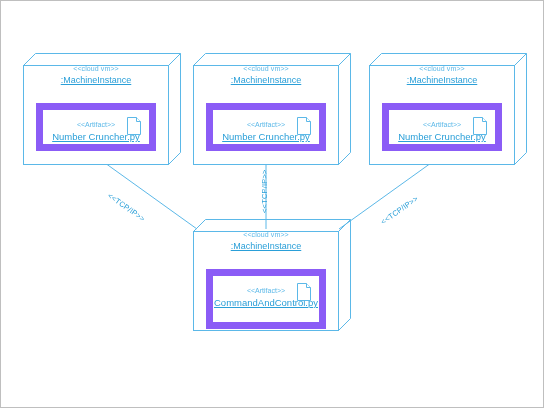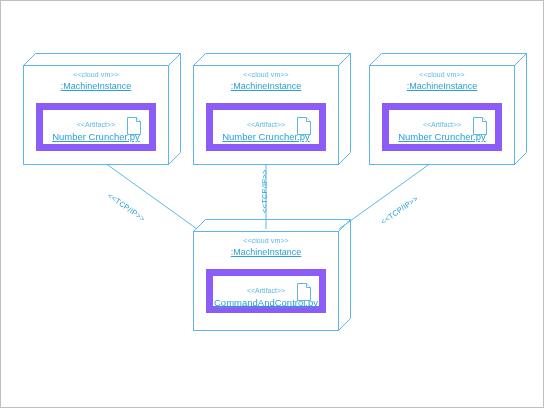--- a/index.html
+++ b/index.html
@@ -48,21 +48,21 @@
   .node-3d line,
   .node-3d polyline {
     stroke: #5bb8e8;
     stroke-width: 1;
     fill: none;
   }
   .node-label-stack {
     position: absolute;
     left: 0;
     right: 0;
-    top: 16px;
+    top: 10px;
     text-align: center;
   }
   .stereotype {
     font-size: 7px;
     color: #5bb8e8;
     line-height: 11px;
     letter-spacing: 0.1px;
     white-space: nowrap;
   }
   .instance-name {
@@ -223,21 +223,21 @@
   <div class="node" style="left:192px; top:218px; width:158px; height:112px;">
     <div class="node-front"></div>
     <svg class="node-3d" viewBox="0 0 158 112">
       <polyline points="0.5,12.5 12.5,0.5 157.5,0.5 157.5,99.5 145.5,111.5"></polyline>
       <line x1="145.5" y1="12.5" x2="157.5" y2="0.5"></line>
     </svg>
     <div class="node-label-stack" style="right:12px;">
       <div class="stereotype">&lt;&lt;cloud vm&gt;&gt;</div>
       <div class="instance-name">:MachineInstance</div>
     </div>
-    <div class="artifact" style="left:13px; top:50px; width:120px; height:44px;">
+    <div class="artifact" style="left:13px; top:50px; width:120px; height:60px;">
       <div class="artifact-text">
         <div class="artifact-stereotype">&lt;&lt;Artifact&gt;&gt;</div>
         <div class="artifact-name">CommandAndControl.py</div>
       </div>
       <span class="artifact-icon">
         <svg width="14" height="18" viewBox="0 0 14 18">
           <path d="M0.5,0.5 H9.5 L13.5,4.5 V17.5 H0.5 Z"></path>
           <polyline points="9.5,0.5 9.5,4.5 13.5,4.5" fill="none"></polyline>
         </svg>
       </span>

